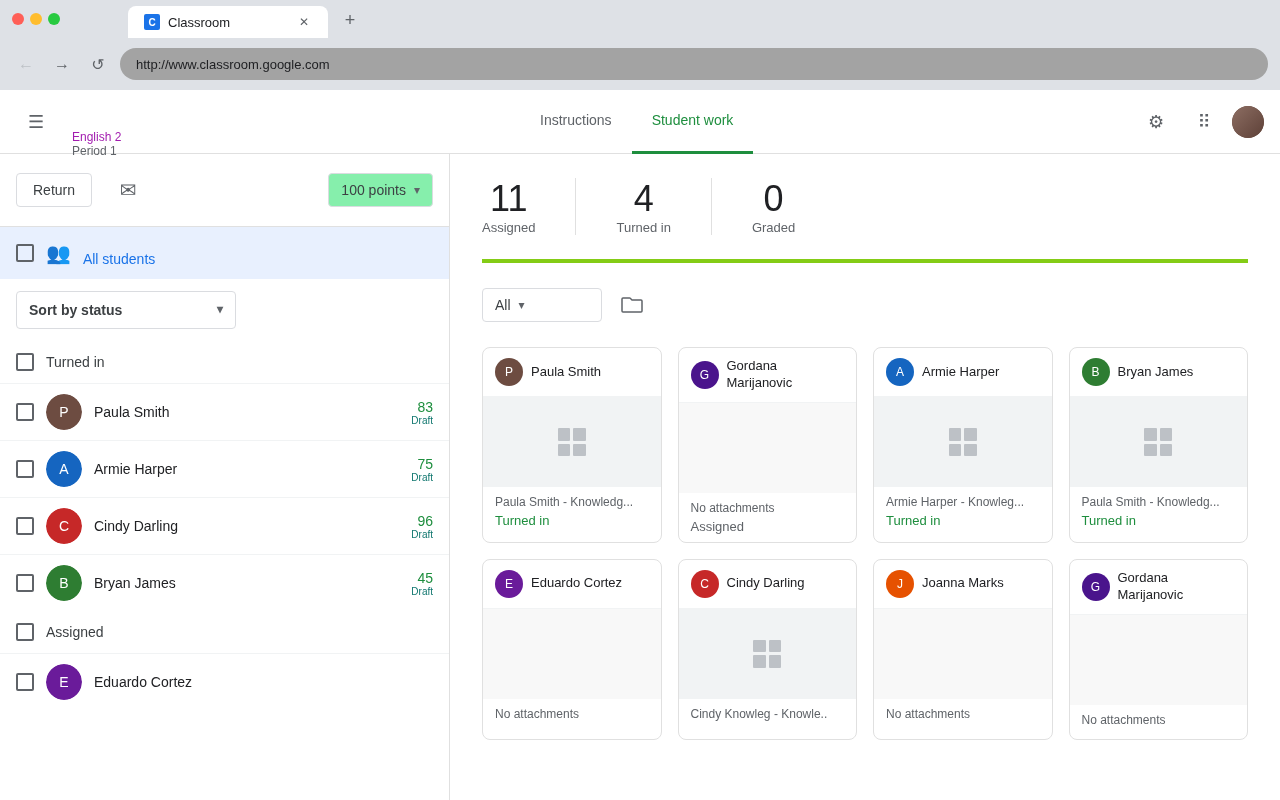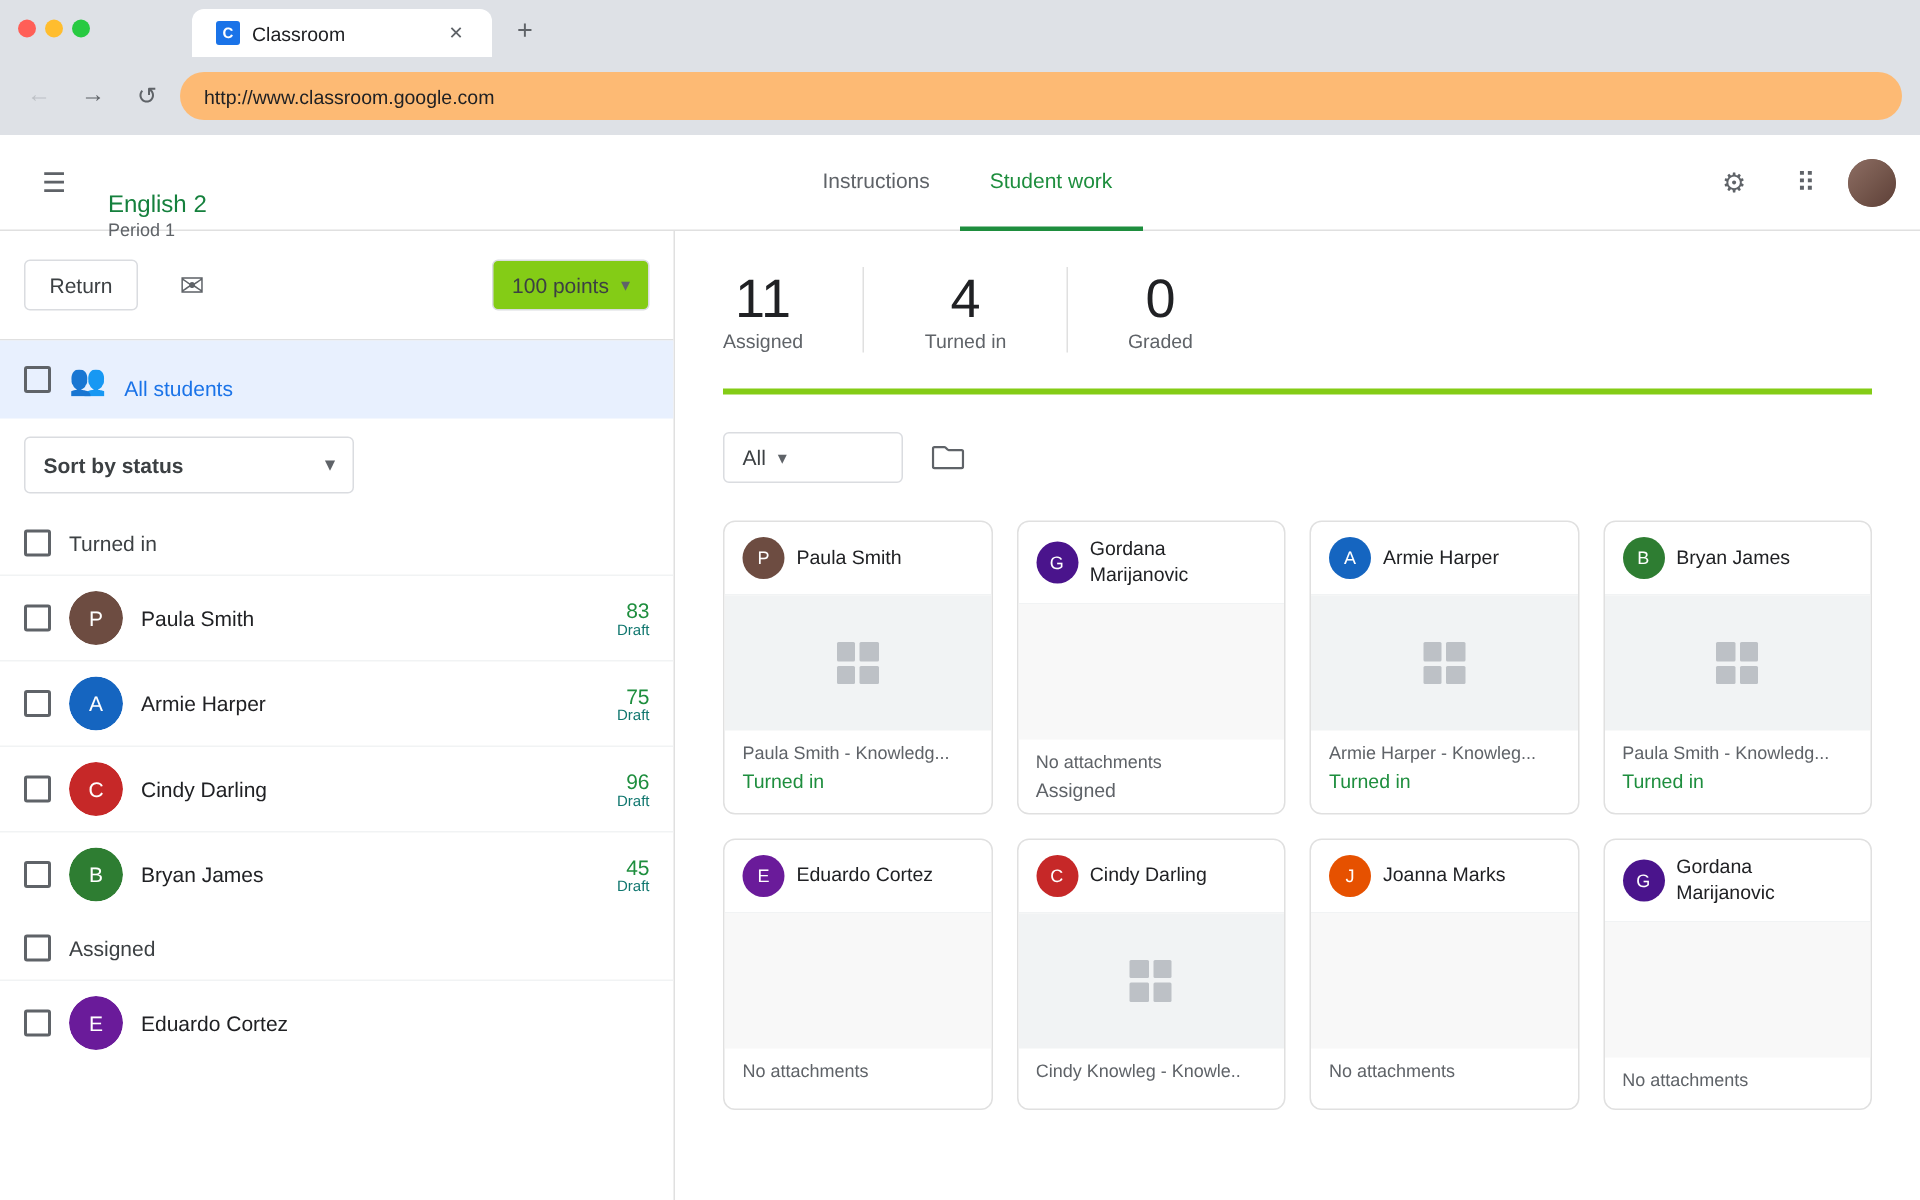--- a/index.html
+++ b/index.html
@@ -14,46 +14,46 @@
     .tl-green { width: 12px; height: 12px; border-radius: 50%; background: #28ca41; }
     .tab-bar { display: flex; align-items: flex-end; height: 36px; padding: 0 70px; gap: 0; }
     .tab-active { background: white; border-radius: 8px 8px 0 0; padding: 0 16px; height: 32px; display: flex; align-items: center; gap: 8px; font-size: 13px; color: #202124; min-width: 200px; }
     .tab-favicon { width: 16px; height: 16px; background: #1a73e8; border-radius: 2px; display: flex; align-items: center; justify-content: center; }
     .tab-favicon-inner { color: white; font-size: 10px; font-weight: bold; }
     .tab-close { margin-left: auto; width: 16px; height: 16px; border-radius: 50%; display: flex; align-items: center; justify-content: center; font-size: 12px; color: #5f6368; cursor: pointer; }
     .tab-new { width: 28px; height: 28px; border-radius: 50%; display: flex; align-items: center; justify-content: center; font-size: 18px; color: #5f6368; cursor: pointer; margin-left: 4px; align-self: center; }
     .address-bar { background: #dee1e6; height: 52px; padding: 8px 12px; display: flex; align-items: center; gap: 8px; }
     .nav-btn { width: 28px; height: 28px; border-radius: 50%; display: flex; align-items: center; justify-content: center; color: #5f6368; font-size: 16px; cursor: pointer; }
     .nav-btn.disabled { color: #bdc1c6; }
-    .url-bar { flex: 1; background: #fdba74; border-radius: 20px; height: 32px; display: flex; align-items: center; padding: 0 16px; font-size: 13px; color: #202124; }
+    .url-bar { flex: 1; background: #a3a3a3; border-radius: 20px; height: 32px; display: flex; align-items: center; padding: 0 16px; font-size: 13px; color: #202124; }
 
     
     .app { background: white; height: calc(800px - 90px); display: flex; flex-direction: column; }
     .app-header { height: 64px; display: flex; align-items: center; padding: 0 16px; border-bottom: 1px solid #e0e0e0; gap: 0; }
     .menu-icon { width: 40px; height: 40px; display: flex; align-items: center; justify-content: center; cursor: pointer; color: #5f6368; font-size: 18px; flex-shrink: 0; }
     .app-brand { display: flex; flex-direction: column; padding: 0 16px; }
-    .app-brand-title { font-size: 16px; color: #15803d; font-weight: 500; margin-top: 44px; }
+    .app-brand-title { font-size: 12px; color: #a21caf; font-weight: 500; margin-top: 44px; }
     .app-brand-sub { font-size: 12px; color: #5f6368; }
     .header-nav { flex: 1; display: flex; justify-content: center; gap: 0; }
     .nav-tab { padding: 0 20px; height: 64px; display: flex; align-items: center; font-size: 14px; color: #5f6368; cursor: pointer; border-bottom: 3px solid transparent; text-decoration: none; }
     .nav-tab.active { color: #1e8e3e; border-bottom-color: #1e8e3e; font-weight: 500; }
     .header-actions { display: flex; align-items: center; gap: 8px; }
     .icon-btn { width: 40px; height: 40px; border-radius: 50%; display: flex; align-items: center; justify-content: center; cursor: pointer; color: #5f6368; font-size: 18px; }
     .avatar { width: 32px; height: 32px; border-radius: 50%; background: #6d4c41; overflow: hidden; cursor: pointer; display: flex; align-items: center; justify-content: center; }
     .avatar-img { width: 32px; height: 32px; border-radius: 50%; background: linear-gradient(135deg, #8d6e63, #5d4037); }
 
     
     .main-content { display: flex; flex: 1; overflow: hidden; }
 
     
     .sidebar { width: 450px; border-right: 1px solid #e0e0e0; overflow-y: auto; flex-shrink: 0; }
     .sidebar-top { padding: 16px; display: flex; align-items: center; gap: 16px; border-bottom: 1px solid #e0e0e0; }
     .return-btn { background: white; border: 1px solid #dadce0; border-radius: 4px; padding: 8px 16px; font-size: 14px; color: #3c4043; cursor: pointer; }
     .msg-icon { width: 40px; height: 40px; display: flex; align-items: center; justify-content: center; color: #5f6368; font-size: 20px; cursor: pointer; }
-    .points-select { margin-left: auto; background: #84cc16; border: 1px solid #dadce0; border-radius: 4px; padding: 8px 12px; font-size: 14px; color: #3c4043; cursor: pointer; display: flex; align-items: center; gap: 8px; }
+    .points-select { margin-left: auto; background: #86efac; border: 1px solid #dadce0; border-radius: 4px; padding: 8px 12px; font-size: 14px; color: #3c4043; cursor: pointer; display: flex; align-items: center; gap: 8px; }
     .all-students-row { display: flex; align-items: center; padding: 12px 16px; background: #e8f0fe; gap: 12px; cursor: pointer; }
     .all-students-icon { color: #1a73e8; font-size: 20px; }
     .all-students-label { font-size: 14px; color: #1a73e8; font-weight: 500; margin-top: 12px; }
     .sort-row { padding: 12px 16px; }
     .sort-select { background: white; border: 1px solid #dadce0; border-radius: 4px; padding: 10px 12px; font-size: 14px; color: #3c4043; cursor: pointer; display: flex; gap: 8px; width: 220px; font-weight: bold; }
     .section-header { display: flex; align-items: center; padding: 12px 16px; gap: 12px; }
     .section-checkbox { width: 18px; height: 18px; border: 2px solid #5f6368; border-radius: 2px; cursor: pointer; flex-shrink: 0; }
     .section-label { font-size: 14px; color: #3c4043; font-weight: 500; }
     .student-row { display: flex; align-items: center; padding: 10px 16px; gap: 12px; border-top: 1px solid #f1f3f4; cursor: pointer; }
     .student-checkbox { width: 18px; height: 18px; border: 2px solid #5f6368; border-radius: 2px; cursor: pointer; flex-shrink: 0; }

